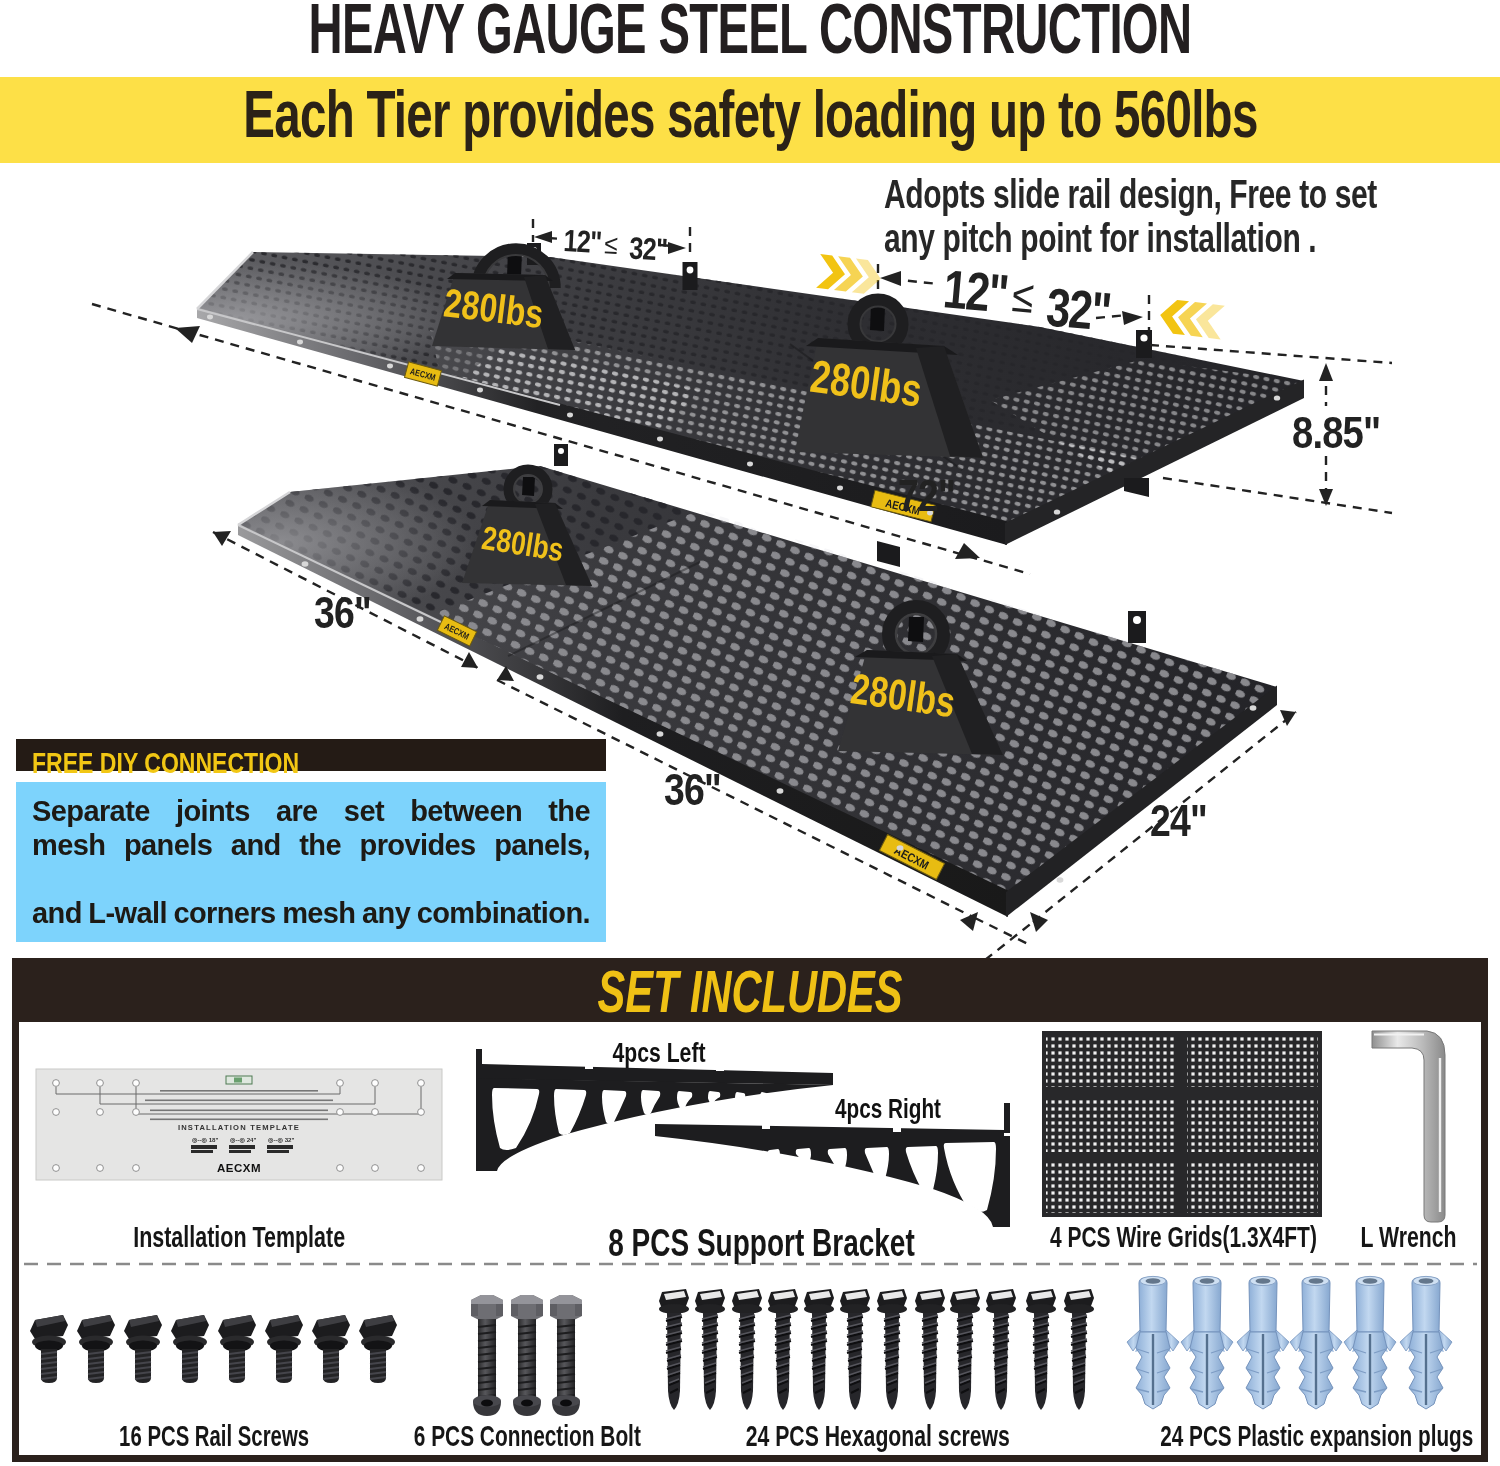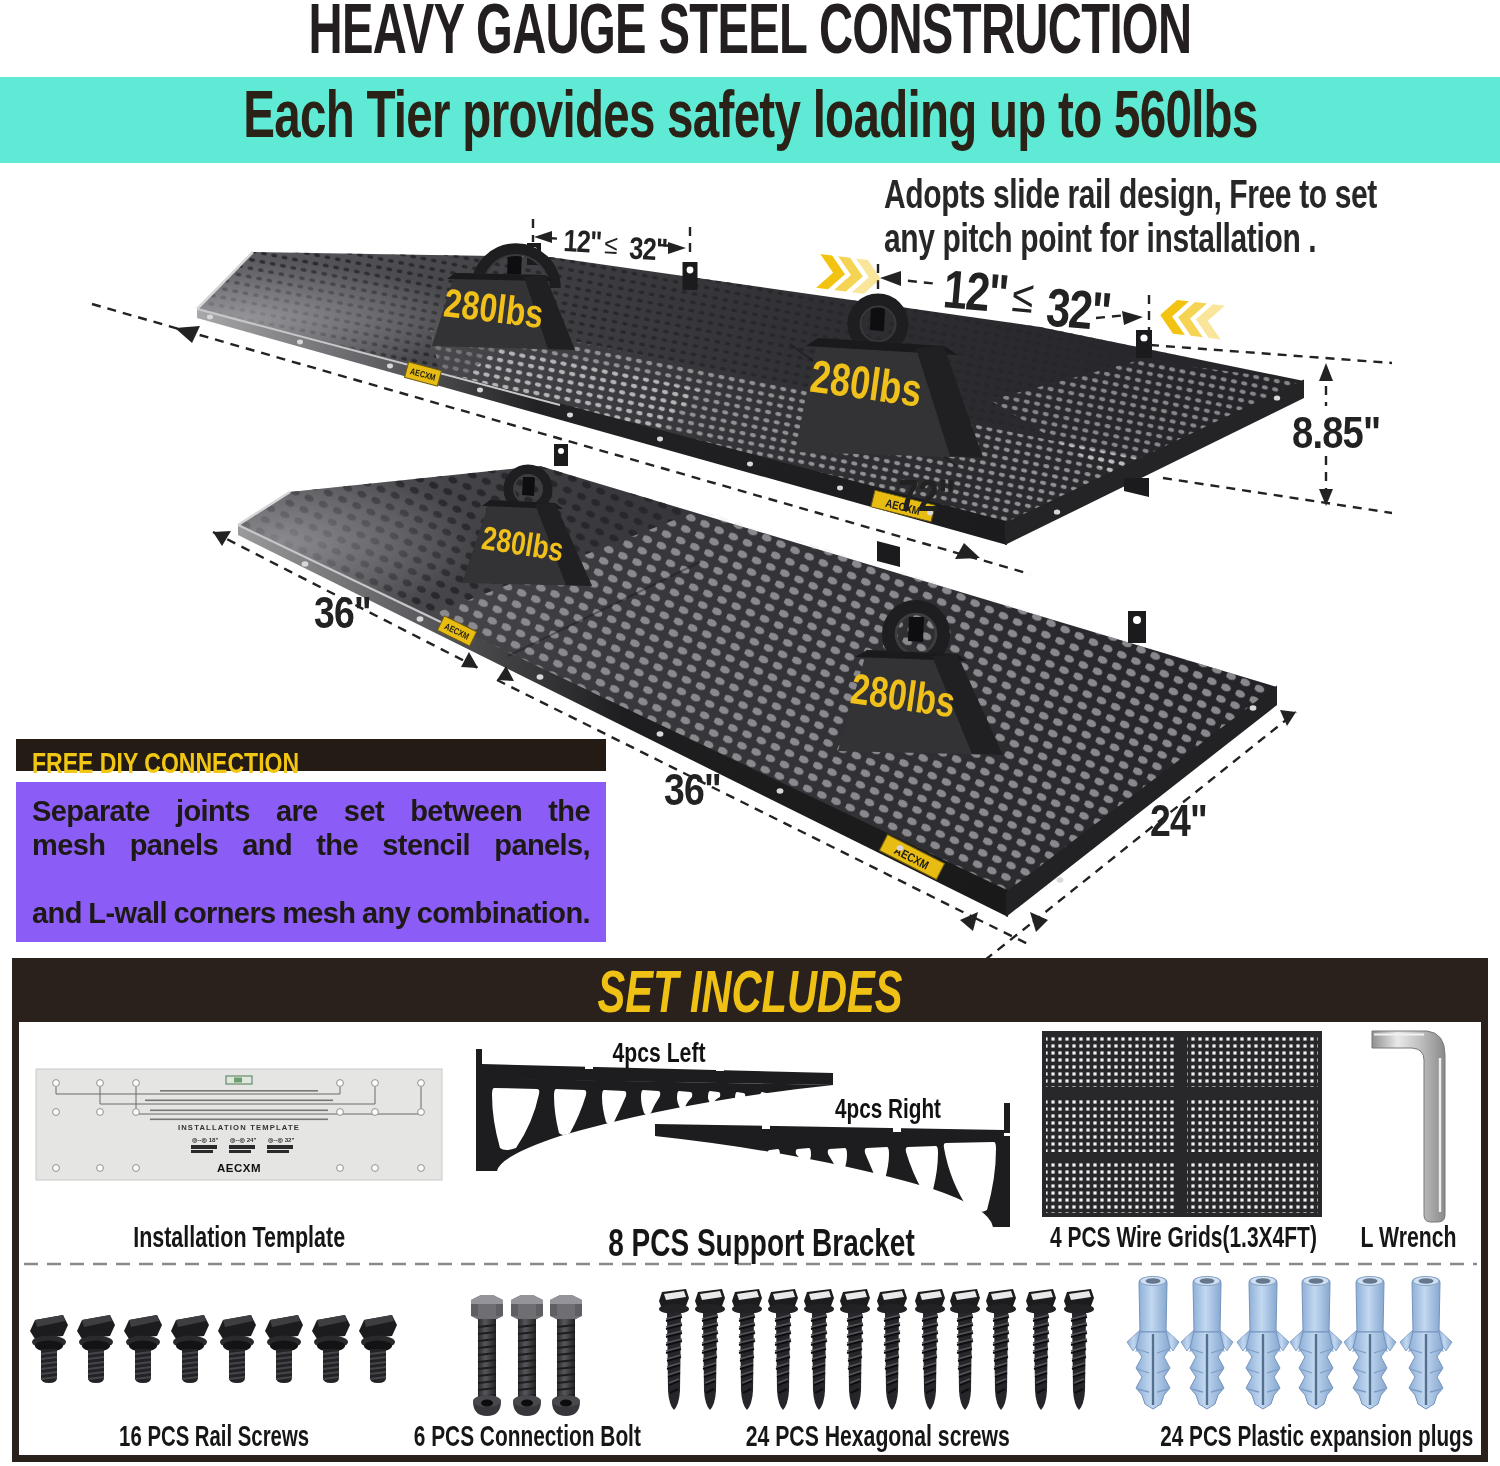--- a/index.html
+++ b/index.html
@@ -1,29 +1,29 @@
 <!DOCTYPE html>
 <html><head>
 <meta charset="utf-8">
 <style>
   html,body{margin:0;padding:0;background:#fff;}
   body{font-family:"Liberation Sans", sans-serif; width:1500px; height:1466px; position:relative; overflow:hidden;}
   .abs{position:absolute;}
   .cond{display:inline-block; transform-origin:center; white-space:nowrap;}
   .title{left:0; top:-11px; width:1500px; text-align:center; font-weight:bold; font-size:70px; color:#231f20; letter-spacing:-1px;}
   .title .cond{transform:scaleX(0.675);}
-  .yband{left:0; top:77px; width:1500px; height:86px; background:#5eead4;}
+  .yband{left:0; top:77px; width:1500px; height:86px; background:#fde047;}
   .yband .in{width:1500px; text-align:center; font-weight:bold; font-size:66px; color:#2b2217; position:absolute; top:-1px; letter-spacing:-1px;}
   .yband .cond{transform:scaleX(0.72);}
   .adopts{left:884px; top:172px; font-weight:bold; font-size:40px; color:#272727; line-height:44px; letter-spacing:-0.5px;}
   .adopts .cond{transform-origin:left center; transform:scaleX(0.75);}
   
   .diyhead{left:16px; top:739px; width:590px; height:32px; background:#241b15;}
   .diyhead span{position:absolute; left:16px; top:7px; font-size:30px; font-weight:bold; color:#F2C714; display:inline-block; transform:scaleX(0.768); transform-origin:left center; letter-spacing:0px;}
-  .diybody{left:16px; top:782px; width:590px; height:160px; background:#8b5cf6;}
+  .diybody{left:16px; top:782px; width:590px; height:160px; background:#7dd3fc;}
   .diyline{position:absolute; left:16px; width:558px; display:flex; justify-content:space-between; font-weight:bold; font-size:29px; color:#1d1a15; letter-spacing:-0.6px;}
   
   .frame{left:12px; top:958px; width:1476px; height:504px; background:#fff; border:0;}
   .frameborder{left:12px; top:958px; width:1476px; height:504px; box-sizing:border-box; border:7px solid #2b211c;}
   .banner{left:12px; top:958px; width:1476px; height:64px; background:#2b211c;}
   .banner .in{width:1476px; text-align:center; position:absolute; top:-1px; font-size:60px; font-weight:bold; color:#EFC115; letter-spacing:0px;font-style:italic;}
   .banner .cond{transform:scaleX(0.693);}
   .cap{font-weight:bold; color:#161616; font-size:30px; text-align:center; white-space:nowrap; width:400px;}
 </style>
 </head>
@@ -306,21 +306,21 @@
       <span>are</span>
       <span>set</span>
       <span>between</span>
       <span>the</span>
     </div>
     <div class="diyline" style="top:47px;">
       <span>mesh</span>
       <span>panels</span>
       <span>and</span>
       <span>the</span>
-      <span>stencil</span>
+      <span>provides</span>
       <span>panels,</span>
     </div>
     <div class="diyline" style="top:115px;">
       <span>and</span>
       <span>L-wall</span>
       <span>corners</span>
       <span>mesh</span>
       <span>any</span>
       <span>combination.</span>
     </div>

